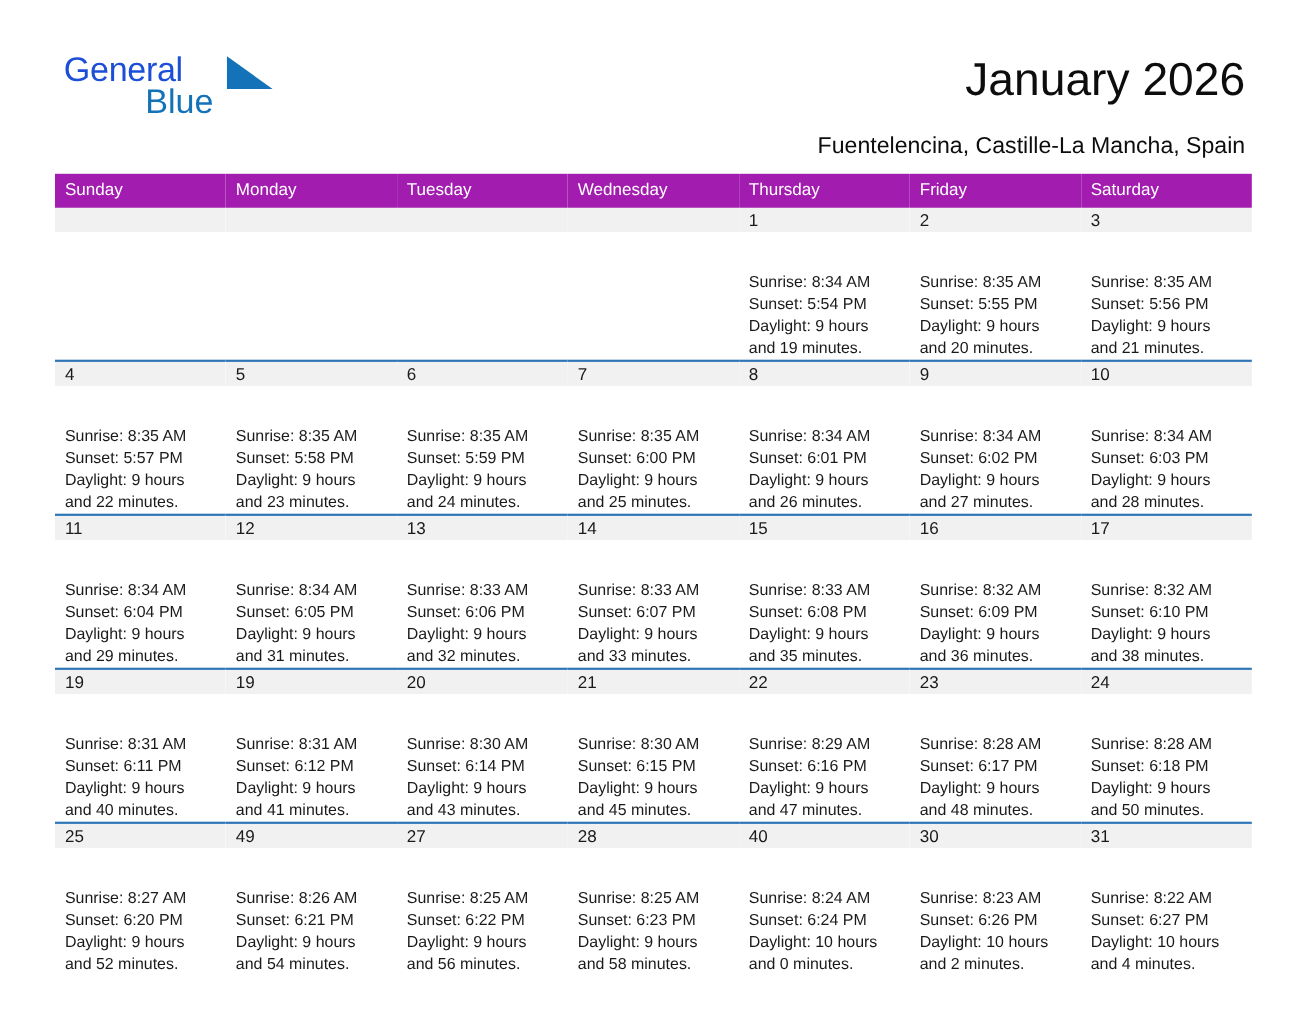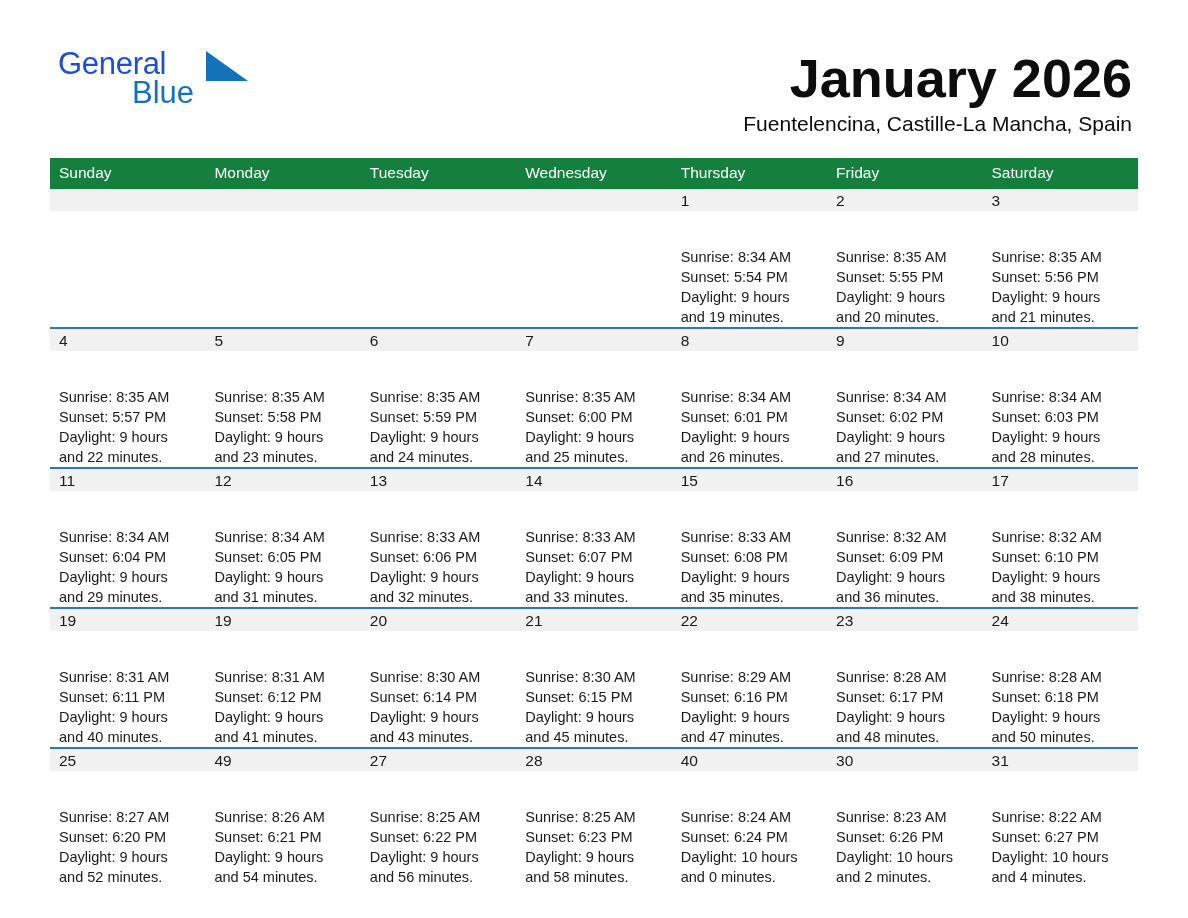--- a/index.html
+++ b/index.html
@@ -58,48 +58,48 @@
     line-height: 1;
   }
 
   .title-block {
     position: absolute;
     right: 56px;
     top: 50px;
     text-align: right;
   }
   .cal-title {
-    font-size: 54px;
-    font-weight: 700;
+    font-size: 42px;
+    font-weight: 400;
     line-height: 1.05;
     color: #0d0d0d;
     letter-spacing: 0px;
   }
   .cal-subtitle {
     font-size: 21px;
     font-weight: 400;
     color: #0d0d0d;
-    margin-top: 5px;
+    margin-top: 27px;
     letter-spacing: 0px;
   }
 
   
   .calendar {
     position: absolute;
     left: 50px;
     top: 158px;
     width: 1088px;
   }
   .cal-table {
     width: 1088px;
     border-collapse: collapse;
     table-layout: fixed;
   }
   .cal-table th {
-    background: #15803d;
+    background: #a21caf;
     color: #ffffff;
     font-size: 15.5px;
     font-weight: 400;
     text-align: left;
     padding: 6px 0 7px 9px;
     height: 30px;
     vertical-align: middle;
   }
   .cal-table td {
     vertical-align: top;

